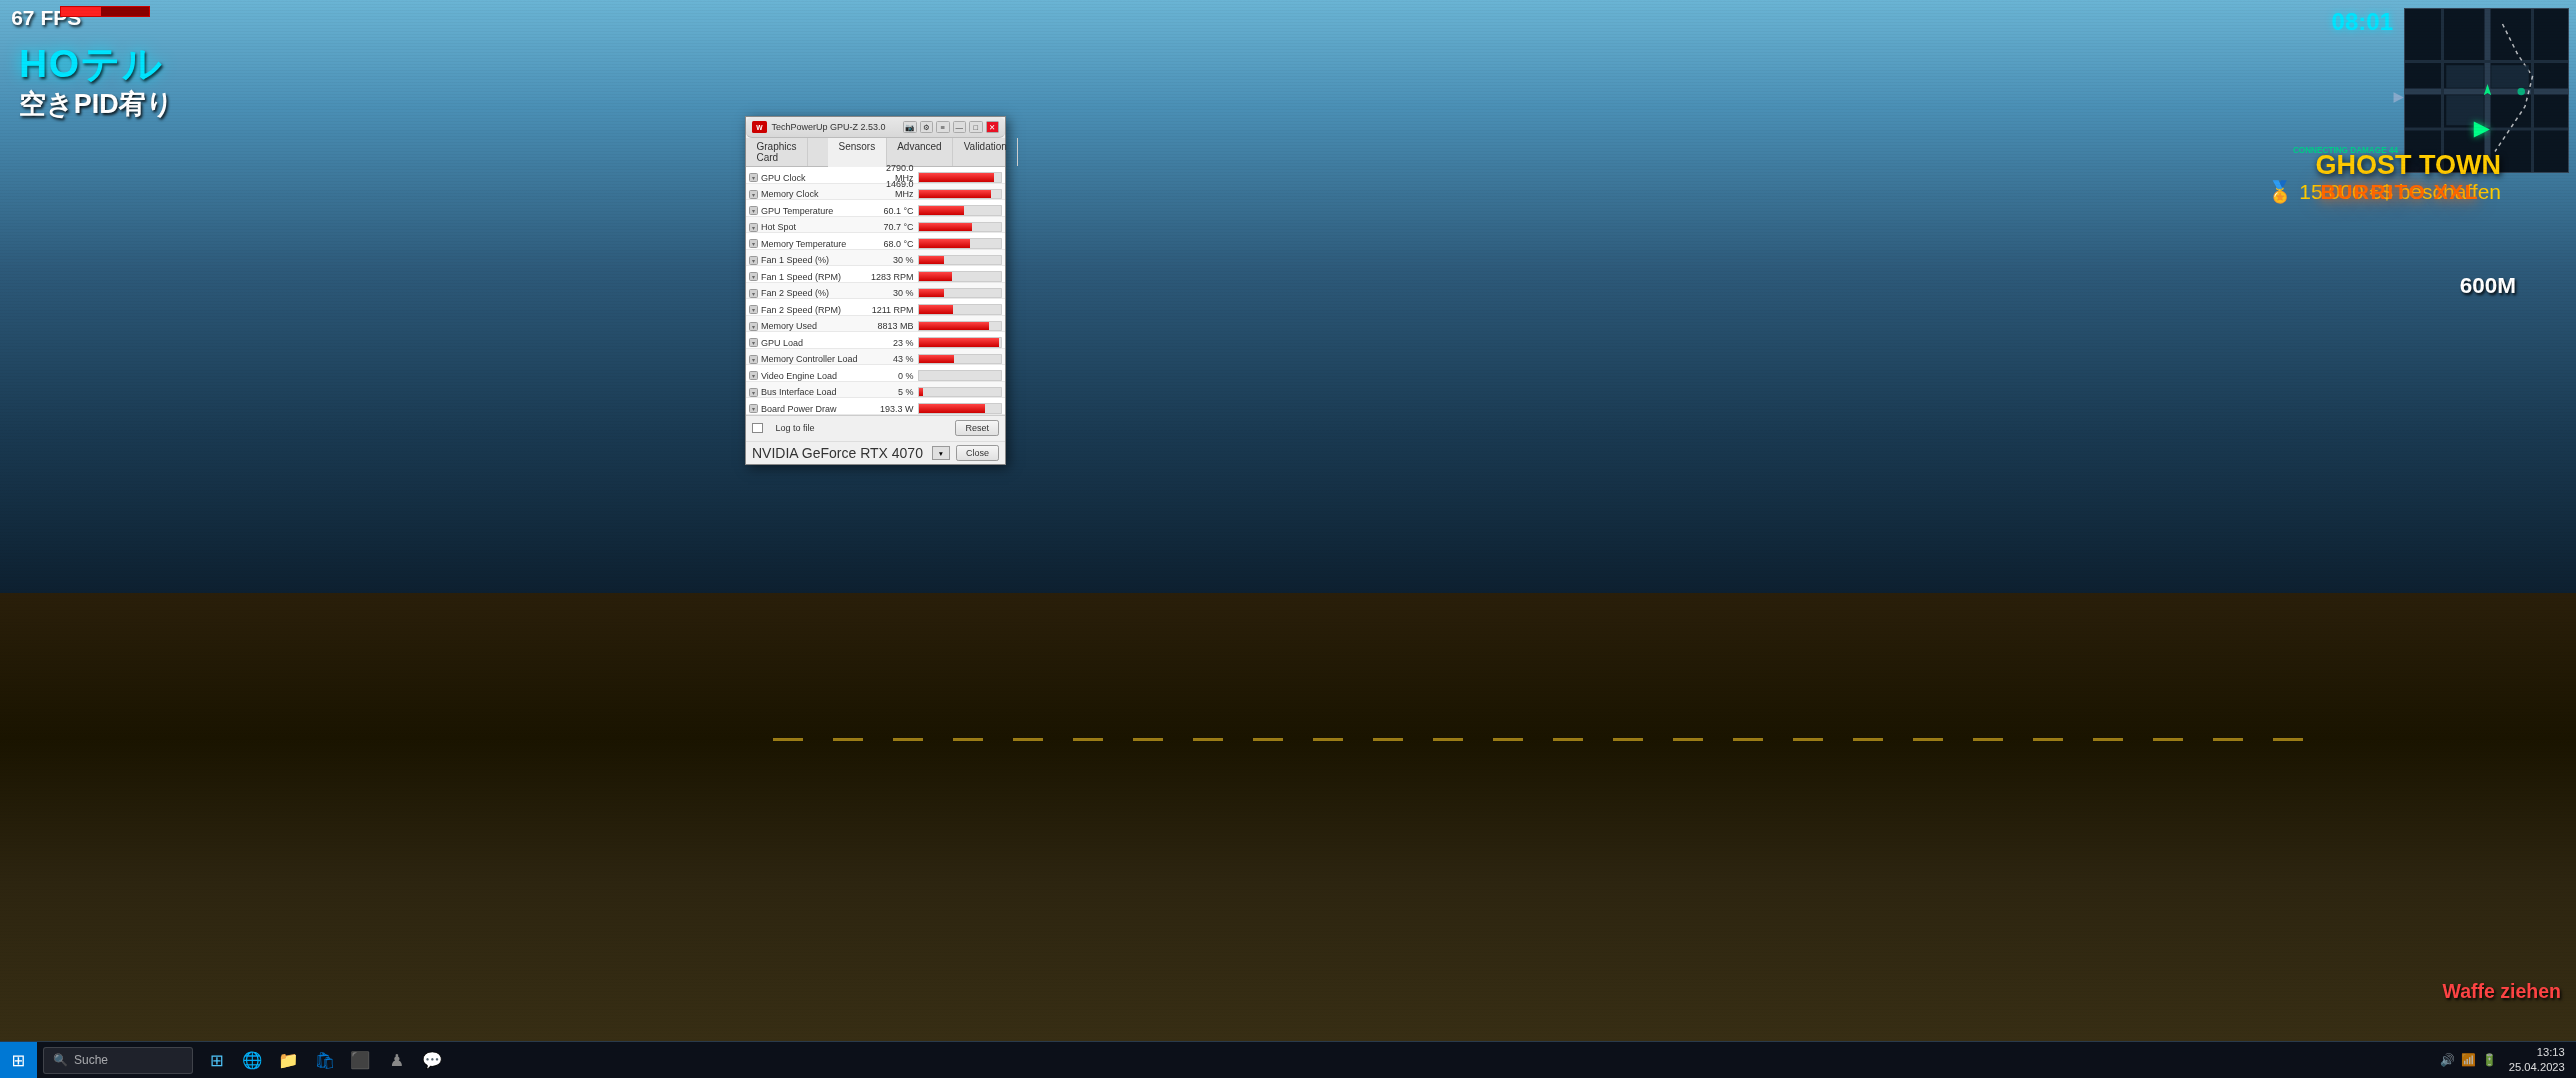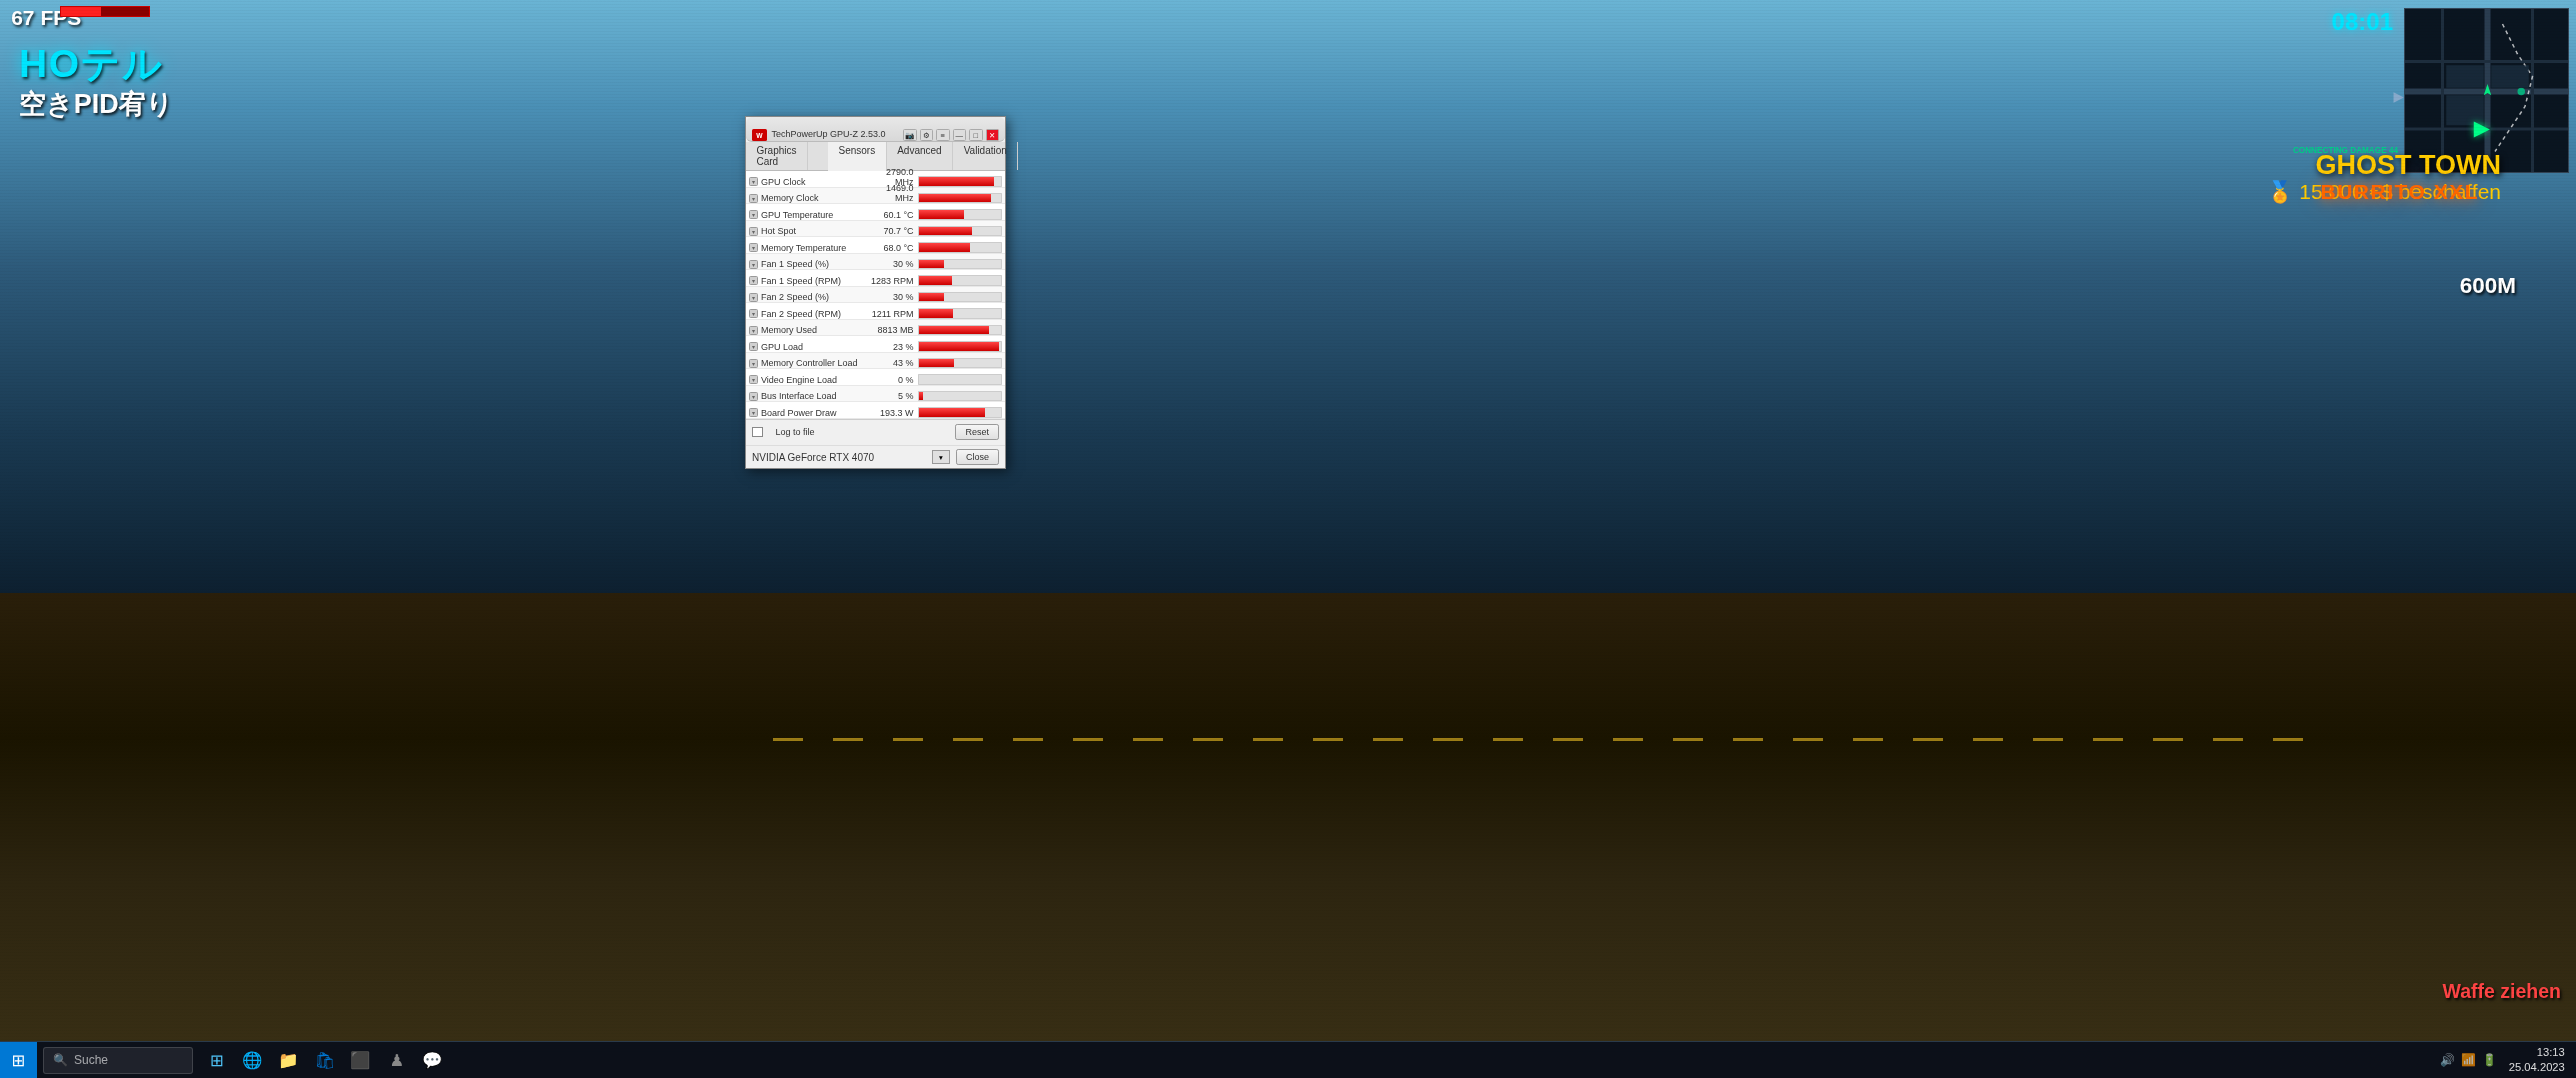--- a/index.html
+++ b/index.html
@@ -253,21 +253,22 @@
       border: 0.7px solid #888;
       box-shadow: 3px 3px 11.2px rgba(0,0,0,0.5);
       font-size: 9.7px;
     }
 
     .gpuz-titlebar {
       height: 21px;
       background: linear-gradient(180deg, #e8e8e8 0%, #d8d8d8 100%);
       border-bottom: 0.7px solid #bbb;
       display: flex;
-      padding: 12px 6px;
+      align-items: center;
+      padding: 4px 6px;
       gap: 4.5px;
       border-radius: 6px;
     }
 
     .gpuz-logo {
       width: 15px;
       height: 12px;
       background: #cc0000;
       border-radius: 1.5px;
       display: flex;
@@ -429,21 +430,21 @@
     .gpuz-device-bar {
       display: flex;
       align-items: center;
       padding: 3px 6px;
       background: #f0f0f0;
       border-top: 0.7px solid #ddd;
       gap: 6px;
     }
 
     .gpuz-device-name {
-      font-size: 10px;
+      font-size: 14px;
       color: #333;
       flex: 1;
     }
 
     .gpuz-device-dropdown {
       width: 18px;
       height: 13.5px;
       background: #e0e0e0;
       border: 0.7px solid #999;
       display: flex;

